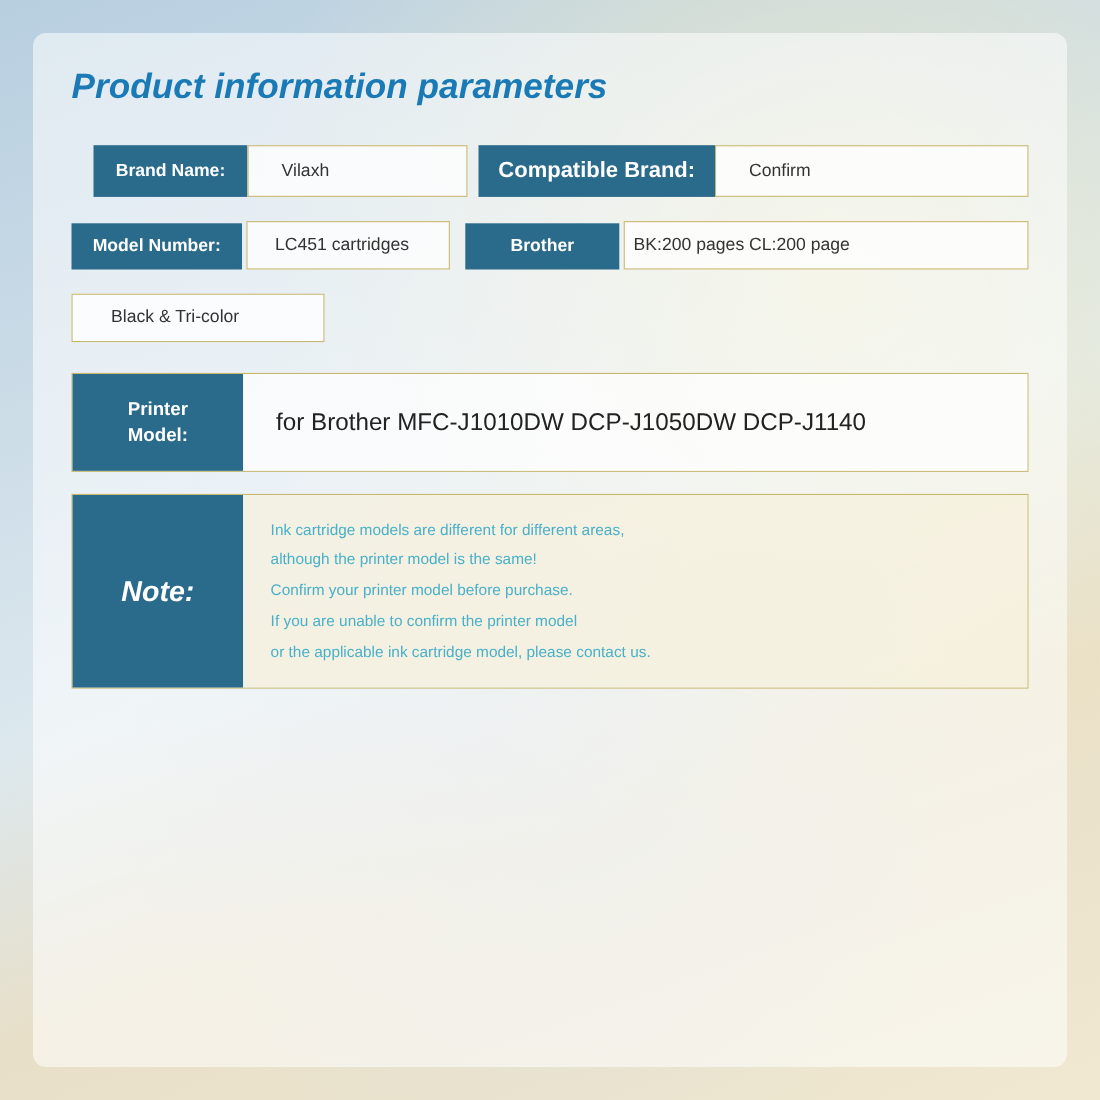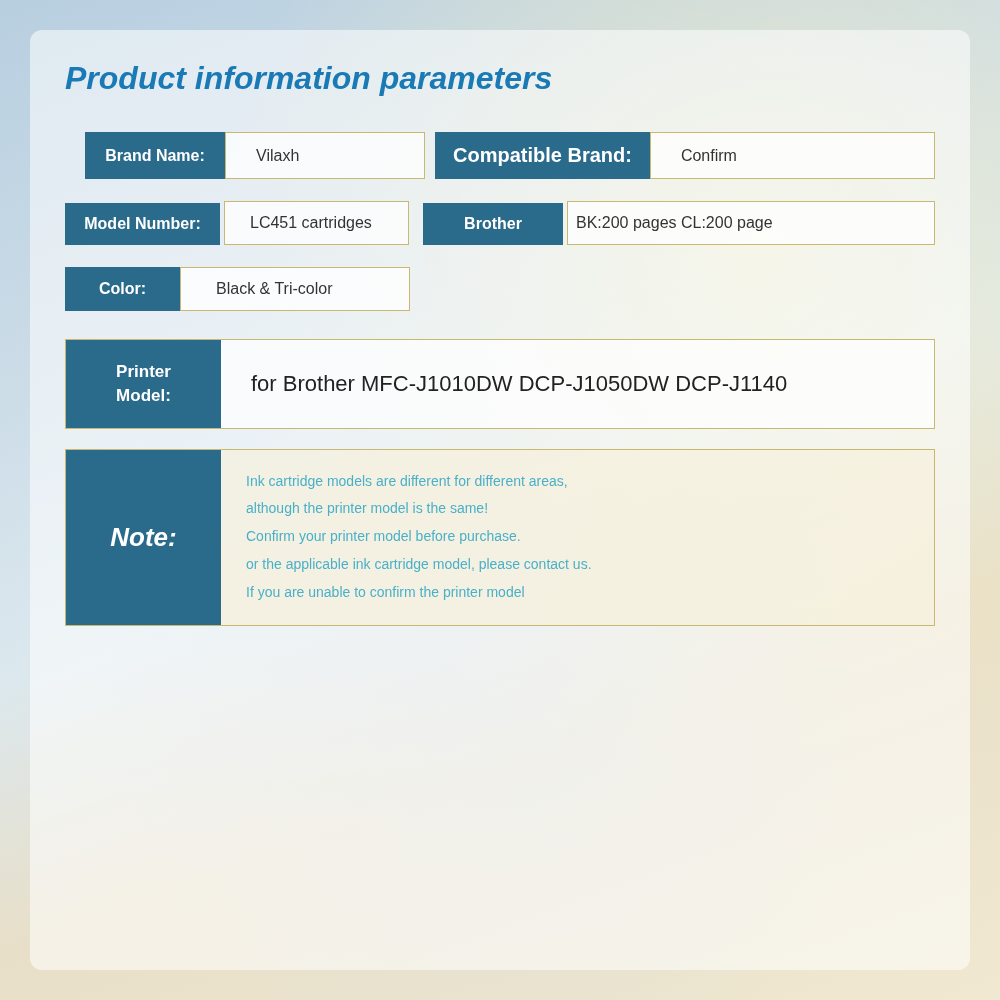--- a/index.html
+++ b/index.html
@@ -275,34 +275,33 @@
     </div>
 
     <div class="row-model">
       <div class="model-label">Model Number:</div>
       <div class="model-value">LC451 cartridges</div>
       <div class="capacity-label">Brother</div>
       <div class="capacity-value">BK:200 pages CL:200 page</div>
     </div>
 
     <div class="row-color">
-      <div class="color-label">Color:</div>
       <div class="color-value">Black &amp; Tri-color</div>
     </div>
 
     <div class="row-printer">
       <div class="printer-label">Printer<br>Model:</div>
       <div class="printer-value">for Brother MFC-J1010DW DCP-J1050DW DCP-J1140</div>
     </div>
 
     <div class="row-note">
       <div class="note-label">Note:</div>
       <div class="note-value">
         <div class="note-line">Ink cartridge models are different for different areas,</div>
         <div class="note-line">although the printer model is the same!</div>
         <div class="note-line">Confirm your printer model before purchase.</div>
+        <div class="note-line">If you are unable to confirm the printer model</div>
         <div class="note-line">or the applicable ink cartridge model, please contact us.</div>
-        <div class="note-line">If you are unable to confirm the printer model</div>
       </div>
     </div>
 
   </div>
 </div>
 
 </body></html>

